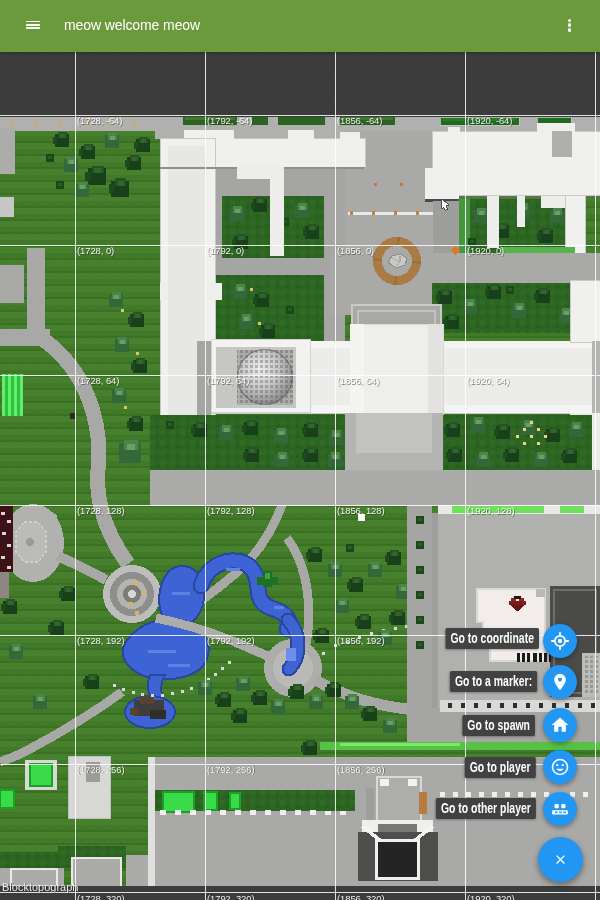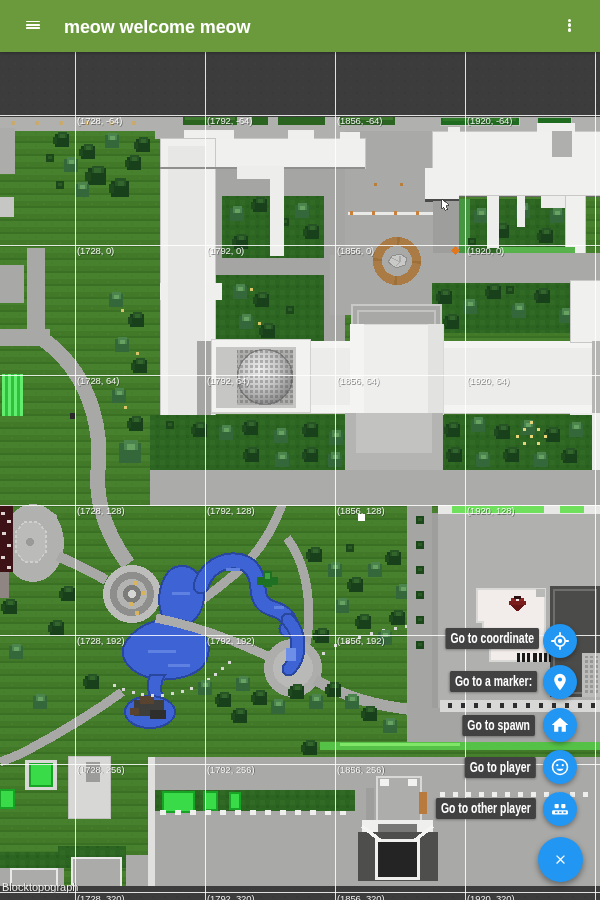--- a/index.html
+++ b/index.html
@@ -2,21 +2,21 @@
 <html><head>
 <meta charset="utf-8">
 <style>
   html,body{margin:0;padding:0;width:600px;height:900px;overflow:hidden;background:#4B8530;
     font-family:"Liberation Sans", sans-serif;-webkit-font-smoothing:antialiased;}
   text{-webkit-font-smoothing:antialiased;}
   #stage{position:relative;width:600px;height:900px;overflow:hidden;}
   #map{position:absolute;left:0;top:0;transform:translateZ(0);}
   .appbar{position:absolute;left:0;top:0;width:600px;height:52px;background:#6B9A3D;z-index:30;
     box-shadow:0 1px 3px rgba(0,0,0,0.3);}
-  .appbar .title{position:absolute;left:64px;top:17px;font-size:18px;font-weight:bold;color:#fff;letter-spacing:-0.1px;text-align:right;}
+  .appbar .title{position:absolute;left:64px;top:17px;font-size:14px;font-weight:normal;color:#fff;letter-spacing:-0.1px;text-align:right;}
   .burger{position:absolute;left:26px;top:20.5px;width:14px;}
   .burger div{height:1.9px;background:#FDFEF8;margin-bottom:1.5px;border-radius:0.4px;}
   .dots{position:absolute;right:28.6px;top:18.5px;width:3.6px;}
   .dots div{width:3.6px;height:3.6px;border-radius:50%;background:#FDFEF8;margin-bottom:1.3px;}
   .fab{position:absolute;width:34px;height:34px;border-radius:50%;background:#2196F3;z-index:40;
     box-shadow:0 2px 5px rgba(0,0,0,0.35);display:flex;align-items:center;justify-content:center;}
   .fabbig{position:absolute;width:45px;height:45px;border-radius:50%;background:#2196F3;z-index:40;
     box-shadow:0 3px 6px rgba(0,0,0,0.4);display:flex;align-items:center;justify-content:center;}
   .tip{position:absolute;z-index:40;background:rgba(62,62,62,0.97);color:#fff;font-size:14.5px;font-weight:bold;
     height:21px;line-height:21px;padding:0 7px;border-radius:2px;white-space:nowrap;

